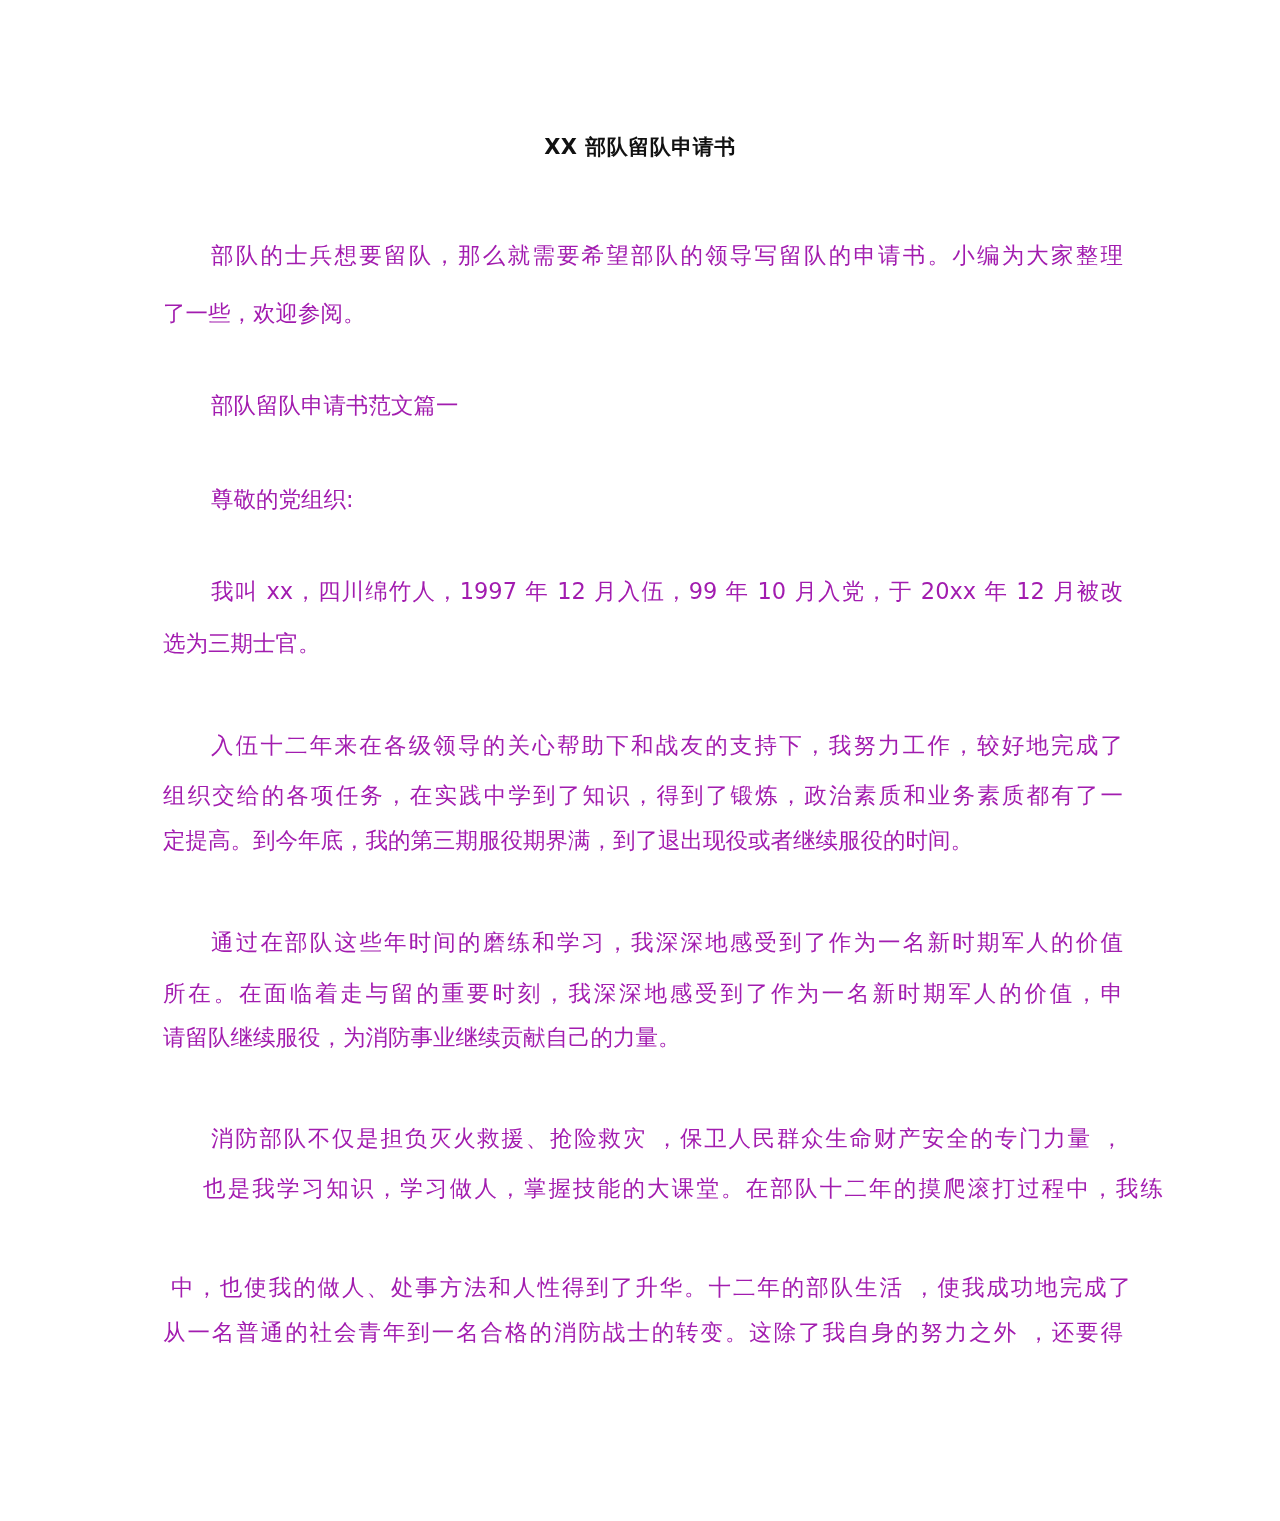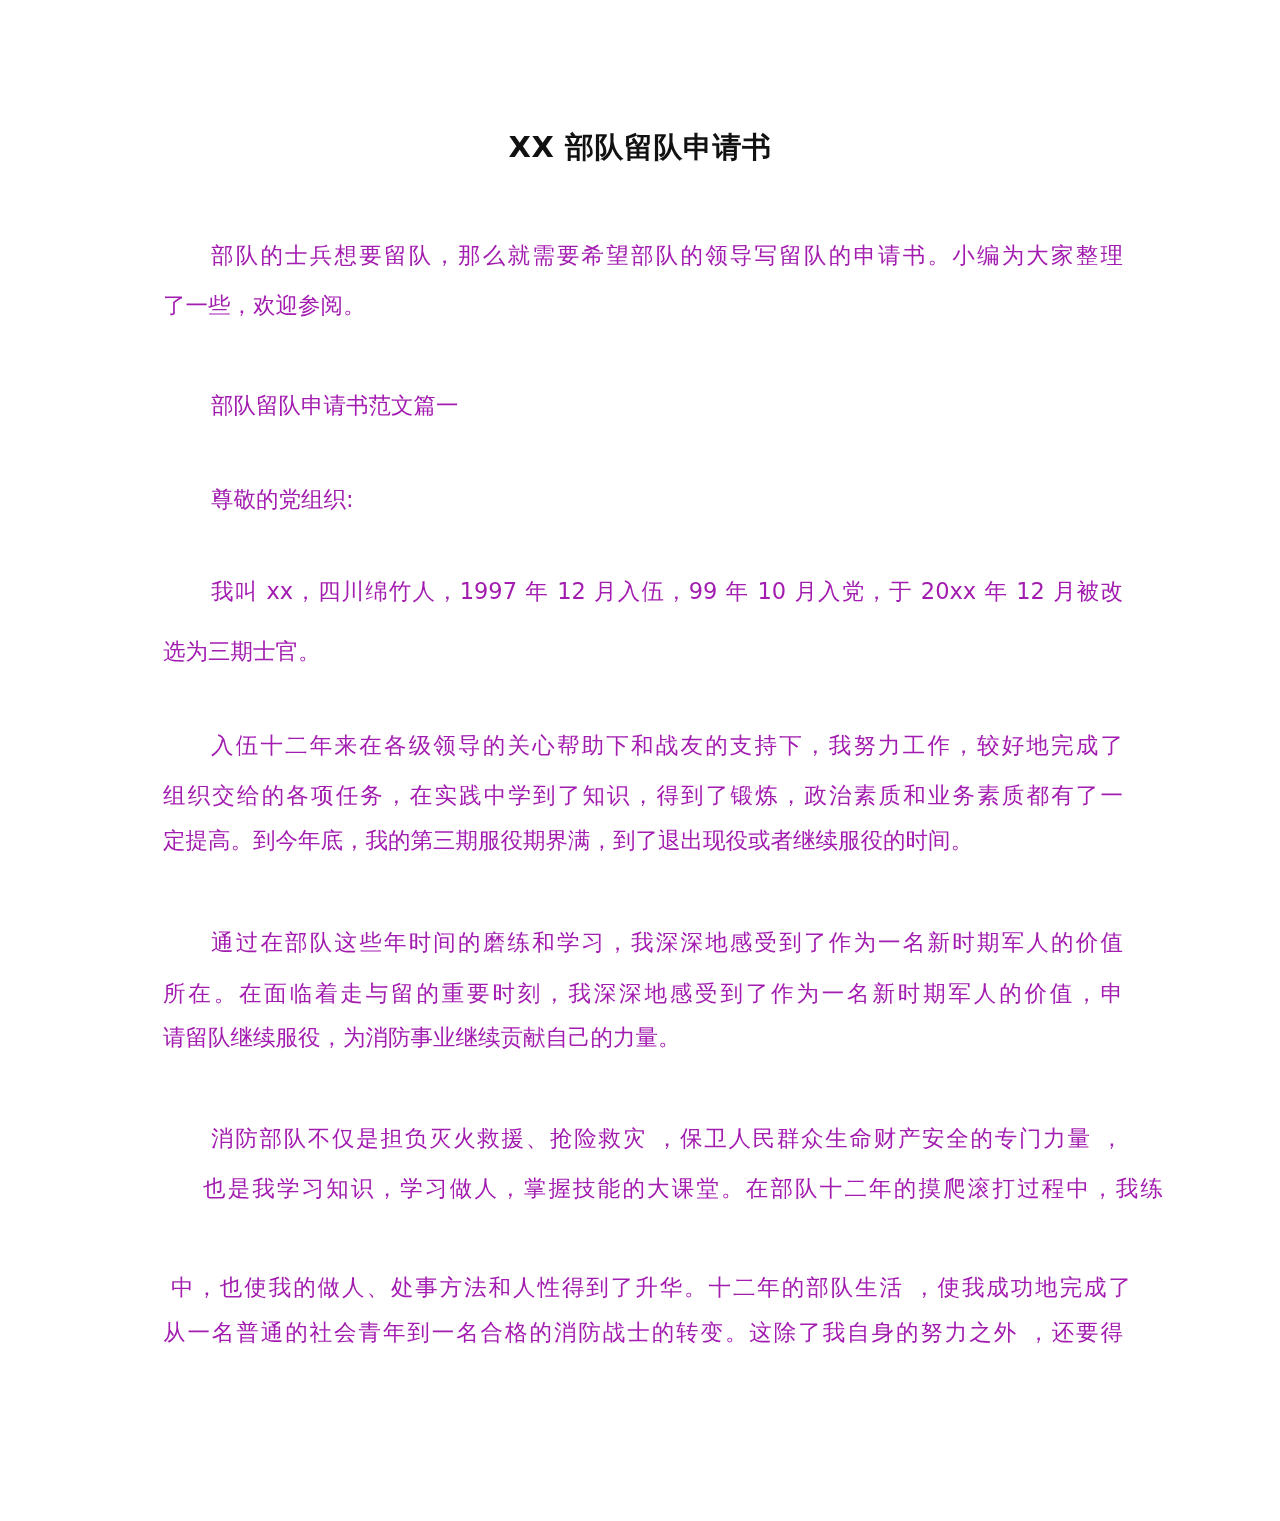--- a/index.html
+++ b/index.html
@@ -21,21 +21,21 @@
       width: 1280px;
       height: 1521px;
       background: #ffffff;
     }
     .title {
       position: absolute;
       left: 0;
       width: 1280px;
       top: 128px;
       text-align: center;
-      font-size: 29px;
+      font-size: 21px;
       font-weight: bold;
       line-height: 38px;
       color: #111111;
       letter-spacing: 0.5px;
     }
     .line {
       position: absolute;
       left: 163px;
       width: 960px;
       font-size: 22.5px;
@@ -53,28 +53,28 @@
     }
   </style>
 </head>
 <body>
 
 <div class="page">
 
   <h1 class="title" style="margin:0;">XX 部队留队申请书</h1>
 
   <div class="line indent justify" style="top:240px;">部队的士兵想要留队，那么就需要希望部队的领导写留队的申请书。小编为大家整理</div>
-  <div class="line" style="top:290px;">了一些，欢迎参阅。</div>
+  <div class="line" style="top:298px;">了一些，欢迎参阅。</div>
 
   <div class="line indent" style="top:390px;">部队留队申请书范文篇一</div>
 
   <div class="line indent" style="top:484px;">尊敬的党组织:</div>
 
   <div class="line indent justify" style="top:576px;">我叫 xx，四川绵竹人，1997 年 12 月入伍，99 年 10 月入党，于 20xx 年 12 月被改</div>
-  <div class="line" style="top:628px;margin-top:8px;">选为三期士官。</div>
+  <div class="line" style="top:628px;">选为三期士官。</div>
 
   <div class="line indent justify" style="top:730px;">入伍十二年来在各级领导的关心帮助下和战友的支持下，我努力工作，较好地完成了</div>
   <div class="line justify" style="top:780px;">组织交给的各项任务，在实践中学到了知识，得到了锻炼，政治素质和业务素质都有了一</div>
   <div class="line" style="top:825px;">定提高。到今年底，我的第三期服役期界满，到了退出现役或者继续服役的时间。</div>
 
   <div class="line indent justify" style="top:927px;">通过在部队这些年时间的磨练和学习，我深深地感受到了作为一名新时期军人的价值</div>
   <div class="line justify" style="top:978px;">所在。在面临着走与留的重要时刻，我深深地感受到了作为一名新时期军人的价值，申</div>
   <div class="line indent justify" style="top:1123px;">消防部队不仅是担负灭火救援、抢险救灾 ，保卫人民群众生命财产安全的专门力量 ，</div>
 
   <div class="line" style="top:1022px;">请留队继续服役，为消防事业继续贡献自己的力量。</div>

